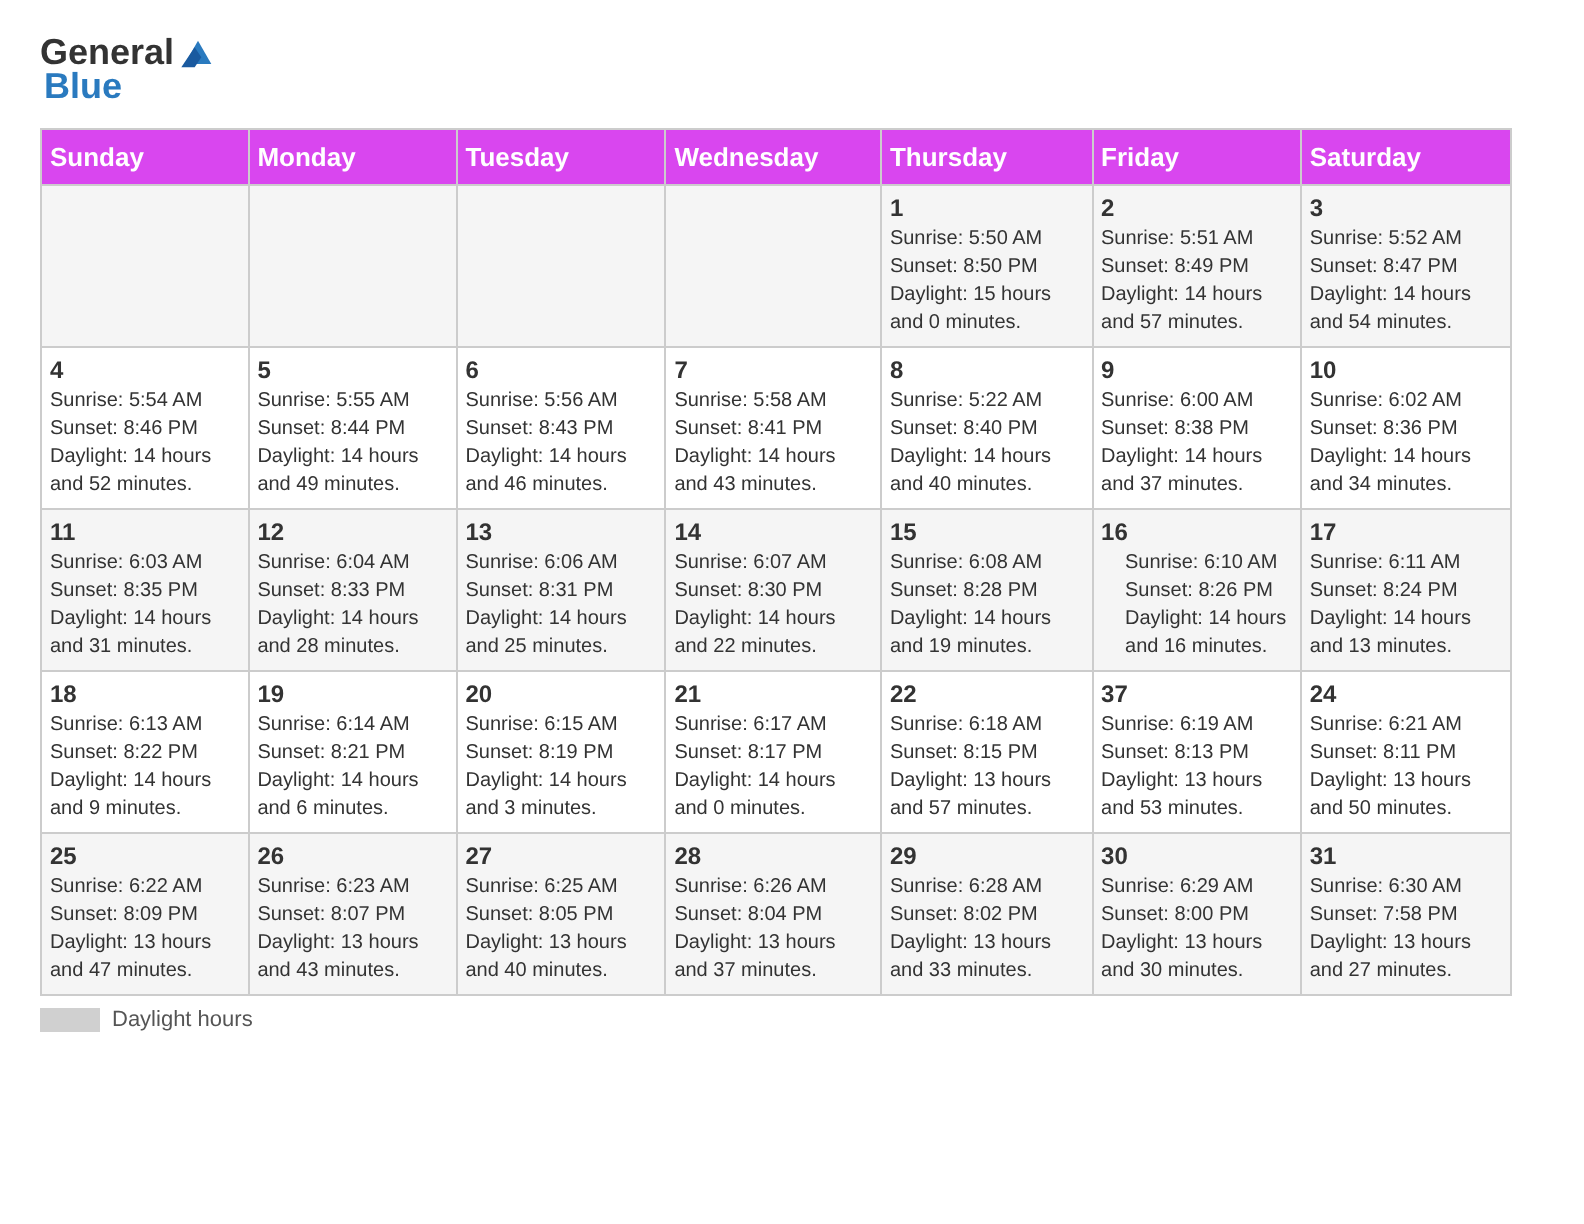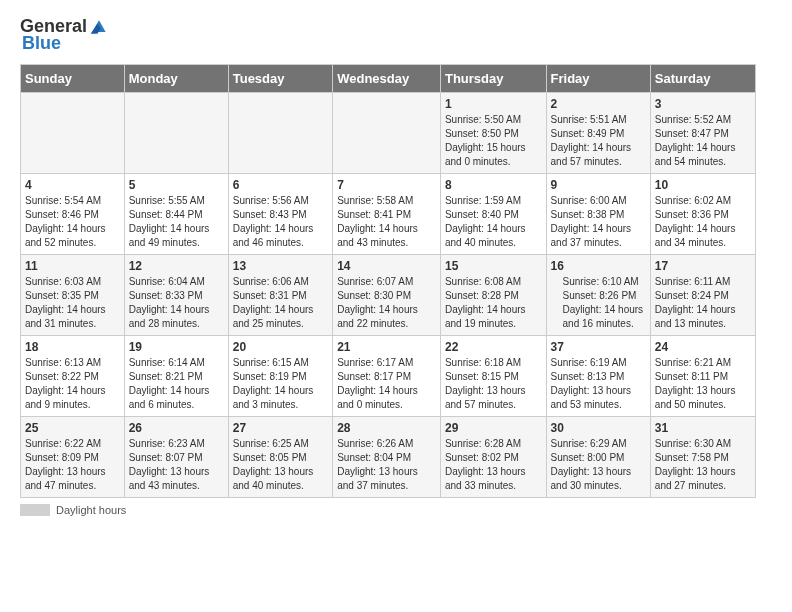--- a/index.html
+++ b/index.html
@@ -51,21 +51,21 @@
     .location {
       font-size: 16px;
       color: #555;
     }
     table {
       width: 100%;
       border-collapse: collapse;
       font-size: 10.5px;
     }
     thead tr th {
-      background-color: #737373;
+      background-color: #d946ef;
       color: #fff;
       padding: 6px 4px;
       text-align: left;
       font-size: 13px;
       font-weight: bold;
       border: 1px solid #ccc;
     }
     tbody tr td {
       border: 1px solid #ccc;
       vertical-align: top;
@@ -189,21 +189,21 @@
           </td>
           <td>
             <span class="day-num">7</span>
             <div class="day-info" style="white-space: pre-line;">Sunrise: 5:58 AM
 Sunset: 8:41 PM
 Daylight: 14 hours
 and 43 minutes.</div>
           </td>
           <td>
             <span class="day-num">8</span>
-            <div class="day-info" style="white-space: pre-line;">Sunrise: 1:59 AM
+            <div class="day-info" style="white-space: pre-line;">Sunrise: 5:22 AM
 Sunset: 8:40 PM
 Daylight: 14 hours
 and 40 minutes.</div>
           </td>
           <td>
             <span class="day-num">9</span>
             <div class="day-info" style="white-space: pre-line;">Sunrise: 6:00 AM
 Sunset: 8:38 PM
 Daylight: 14 hours
 and 37 minutes.</div>

